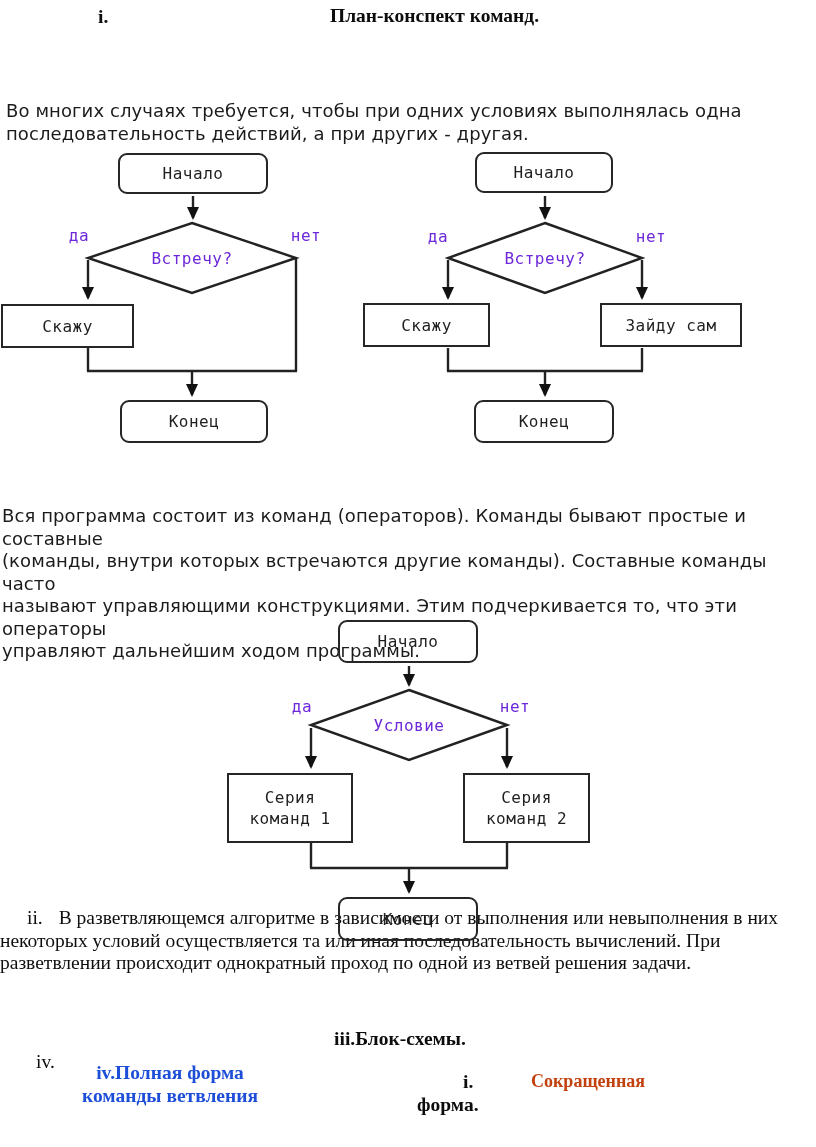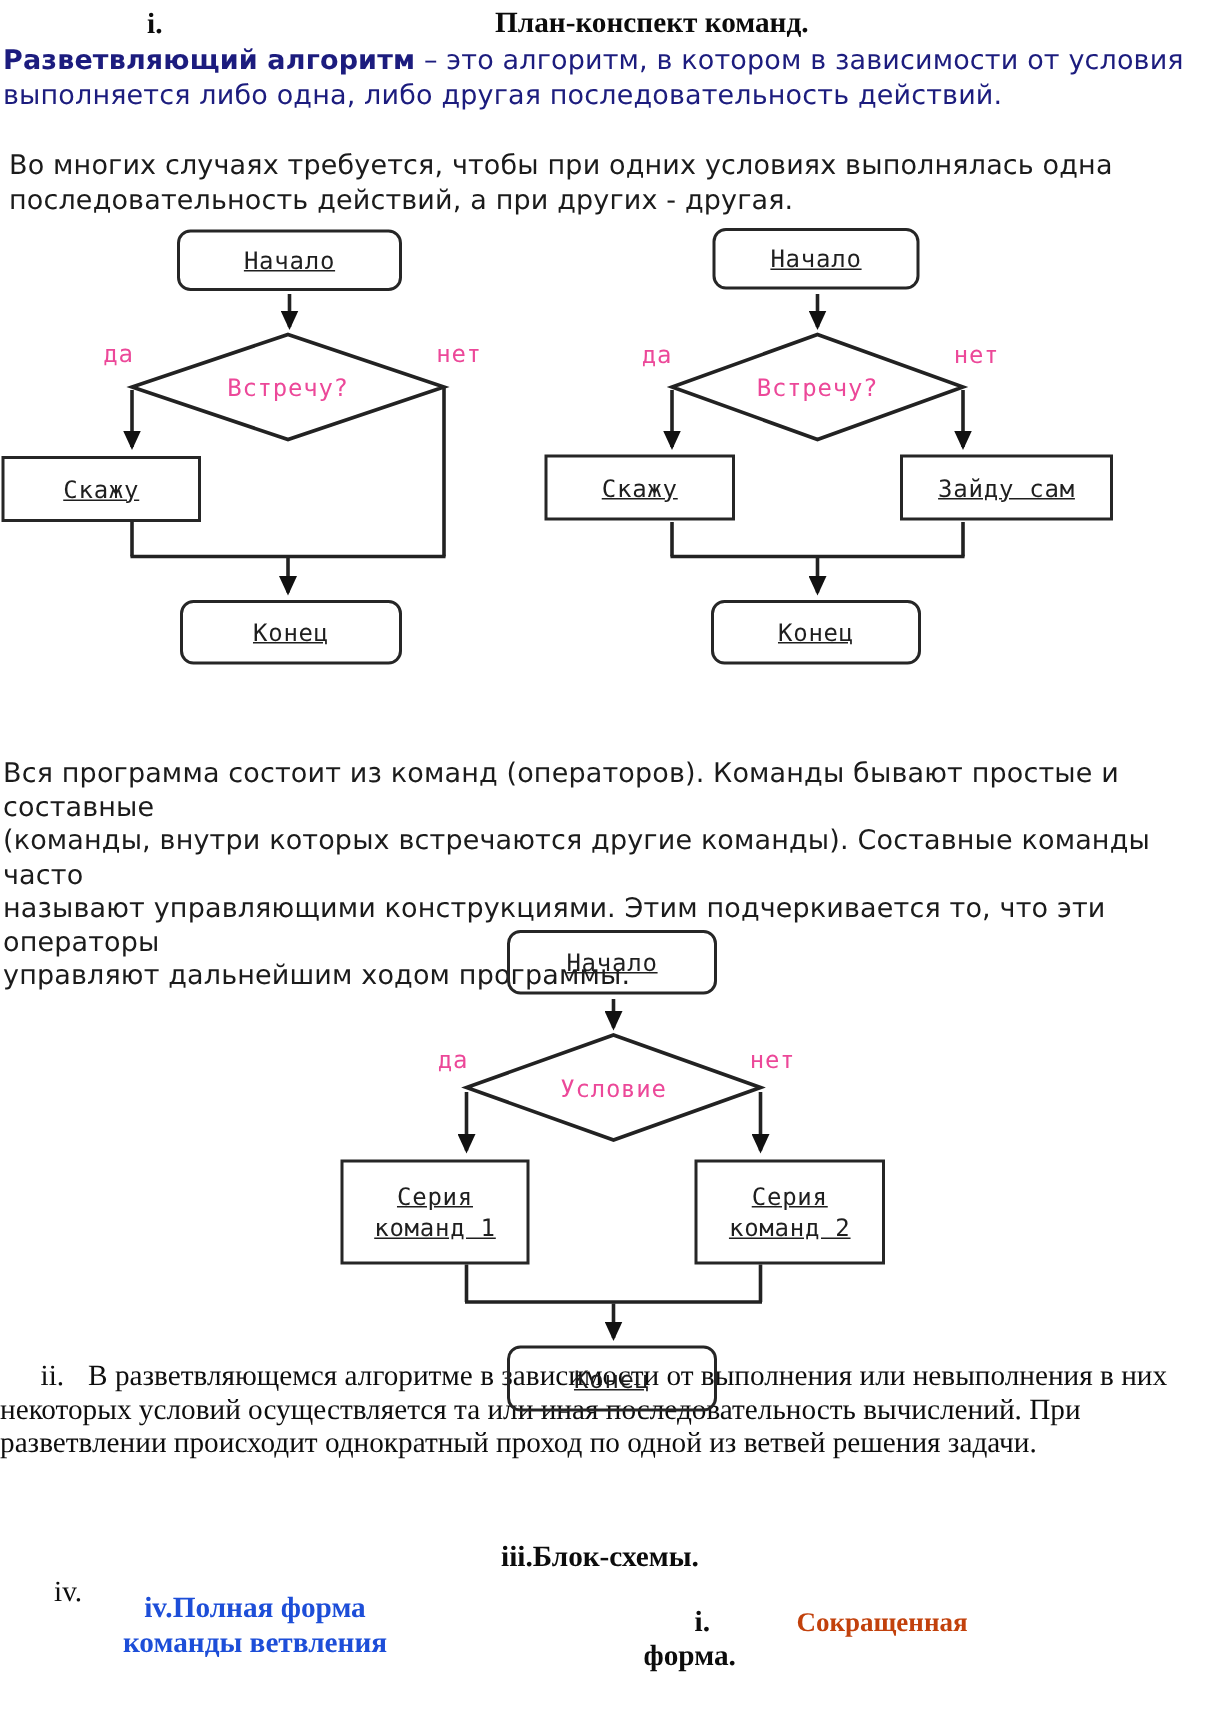--- a/index.html
+++ b/index.html
@@ -18,26 +18,26 @@
   .para-black{font-size:18px;line-height:22.5px;color:#1b1b1b;letter-spacing:0.1px;}
   .para-serif{font-size:19.5px;line-height:22.5px;color:#0e0e0e;}
   .marker-gap{padding-right:16px;}
   .heading-center{font-size:19.5px;text-align:center;color:#0c0c0c;}
   
   svg.connectors{position:absolute;left:0;top:0;z-index:1;}
   .node{
     position:absolute;z-index:2;display:flex;align-items:center;justify-content:center;
     border:2px solid #262626;background:transparent;box-sizing:border-box;
     font-family:"DejaVu Sans Mono",monospace;font-size:16px;color:#1f1f1f;
-    letter-spacing:0.5px;text-align:center;line-height:21px;text-decoration:underline;
+    letter-spacing:0.5px;text-align:center;line-height:21px;
   }
   .node.term{border-radius:9px;}
   .chart-label{
     position:absolute;z-index:2;display:flex;align-items:center;justify-content:center;
-    font-family:"DejaVu Sans Mono",monospace;font-size:16px;color:#ec4899;letter-spacing:0.5px;
+    font-family:"DejaVu Sans Mono",monospace;font-size:16px;color:#6d28d9;letter-spacing:0.5px;
   }
 </style>
 </head>
 <body>
 
 <div class="page">
 
   <svg class="connectors" width="816" height="1147" viewBox="0 0 816 1147">
     <defs>
       <marker id="ah" markerUnits="userSpaceOnUse" markerWidth="14" markerHeight="12" refX="11" refY="6" orient="auto">
@@ -71,22 +71,20 @@
       <path d="M311,843 V868"></path>
       <path d="M507,843 V868"></path>
       <path d="M310,868 H508"></path>
       <path d="M409,869 V892" marker-end="url(#ah)"></path>
     </g>
   </svg>
 
   <div class="abs serif b title-line" style="left:98px;top:5px;">i.</div>
   <div class="abs serif b title-line" style="left:330px;top:4px;">План-конспект команд.</div>
 
-  <p class="abs para-blue pre" style="left:2px;top:30px;width:812px;margin:0;"><span class="lead">Разветвляющий алгоритм</span><span> – это алгоритм, в котором в зависимости от условия
-выполняется либо одна, либо другая последовательность действий.</span></p>
 
   <p class="abs para-black pre" style="left:2px;top:96px;width:812px;margin:4px;">Во многих случаях требуется, чтобы при одних условиях выполнялась одна
 последовательность действий, а при других - другая.</p>
 
   <div class="node term" style="left:118px;top:153px;width:150px;height:41px;">
       <span>Начало</span>
     </div>
   <div class="chart-label" style="left:122px;top:247px;width:140px;height:22px;">Встречу?</div>
   <div class="chart-label" style="left:59px;top:225px;width:40px;height:20px;">да</div>
   <div class="chart-label" style="left:286px;top:225px;width:40px;height:20px;">нет</div>
@@ -136,15 +134,15 @@
 некоторых условий осуществляется та или иная последовательность вычислений. При
 разветвлении происходит однократный проход по одной из ветвей решения задачи.</span></p>
 
   <div class="abs serif b heading-center" style="left:0;top:1028px;width:800px;">iii.Блок-схемы.</div>
 
   <div class="abs serif para-serif" style="left:36px;top:1051px;">iv.</div>
   <div class="abs serif b pre" style="left:75px;top:1062px;width:190px;text-align:center;font-size:19.5px;line-height:22.5px;color:#1d4ed8;">iv.Полная форма
 команды ветвления</div>
   <div class="abs serif b" style="left:463px;top:1071px;font-size:19.5px;color:#0c0c0c;">i.</div>
   <div class="abs serif b" style="left:531px;top:1071px;font-size:18px;color:#c2410c;">Сокращенная</div>
-  <div class="abs serif b" style="left:429px;top:1094px;font-size:19.5px;color:#0c0c0c;">форма.</div>
+  <div class="abs serif b" style="left:417px;top:1094px;font-size:19.5px;color:#0c0c0c;">форма.</div>
 
 </div>
 
 </body></html>

